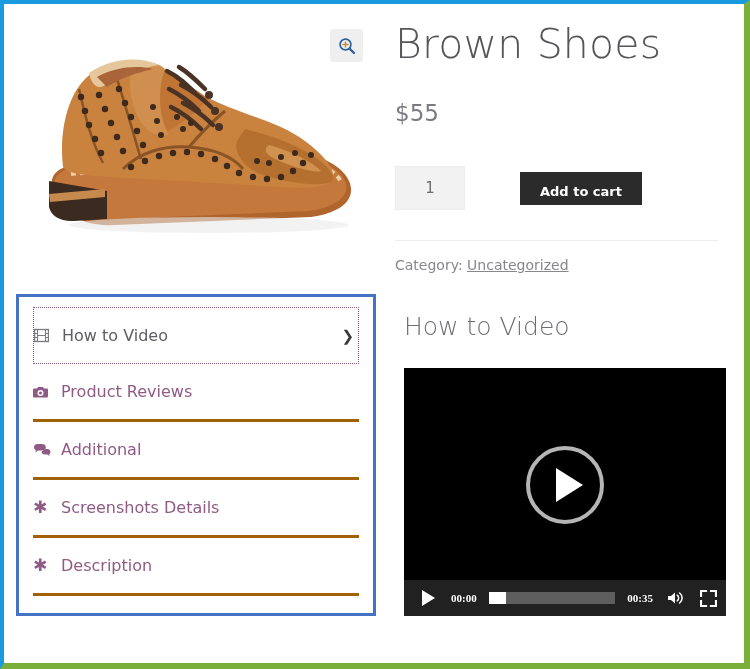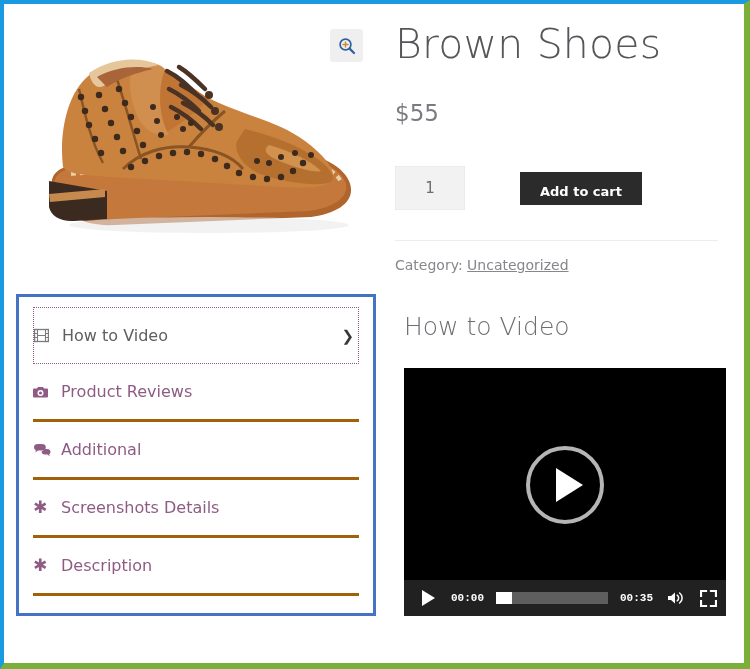--- a/index.html
+++ b/index.html
@@ -210,21 +210,21 @@
   }
   .ctrl-play {
     width: 0; height: 0;
     border-left: 13px solid #fff;
     border-top: 8px solid transparent;
     border-bottom: 8px solid transparent;
     margin-left: 9px;
     cursor: pointer;
   }
   .time {
-    font-family: Liberation Mono, monospace;
+    font-family: Liberation Serif, serif;
     font-size: 11px;
     font-weight: bold;
     color: #ffffff;
     margin: 0 0 0 16px;
   }
   .progress {
     flex: 1;
     height: 12px;
     background: #5e5e5e;
     margin: 0 12px;

